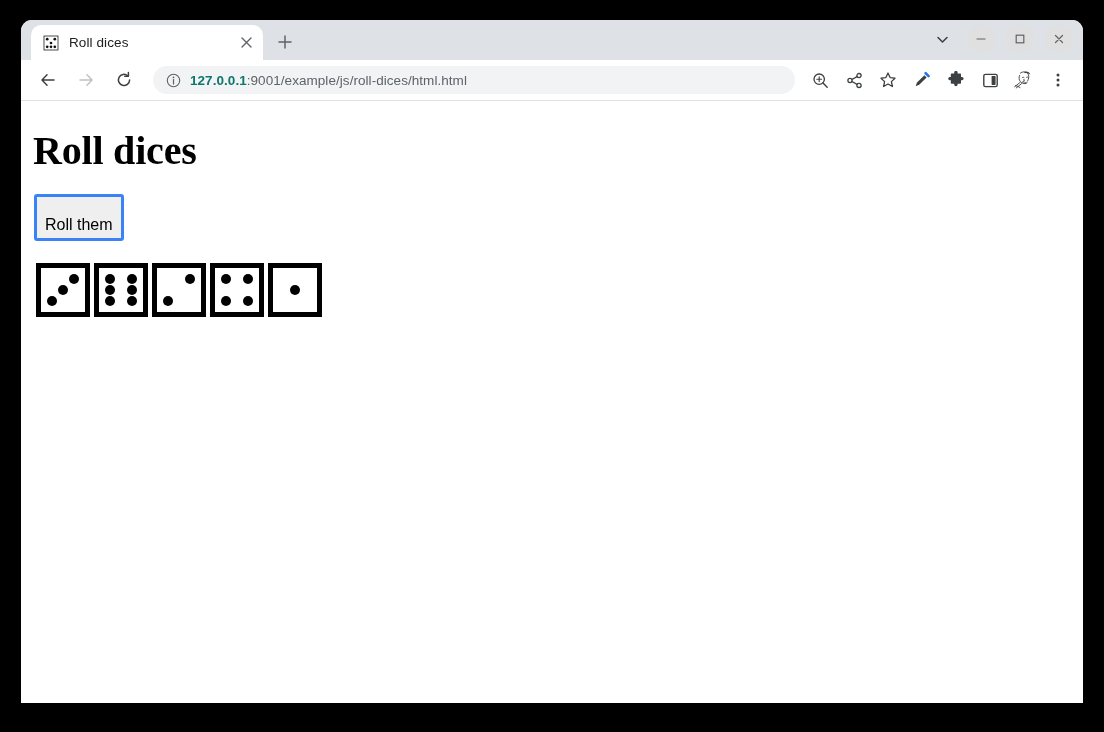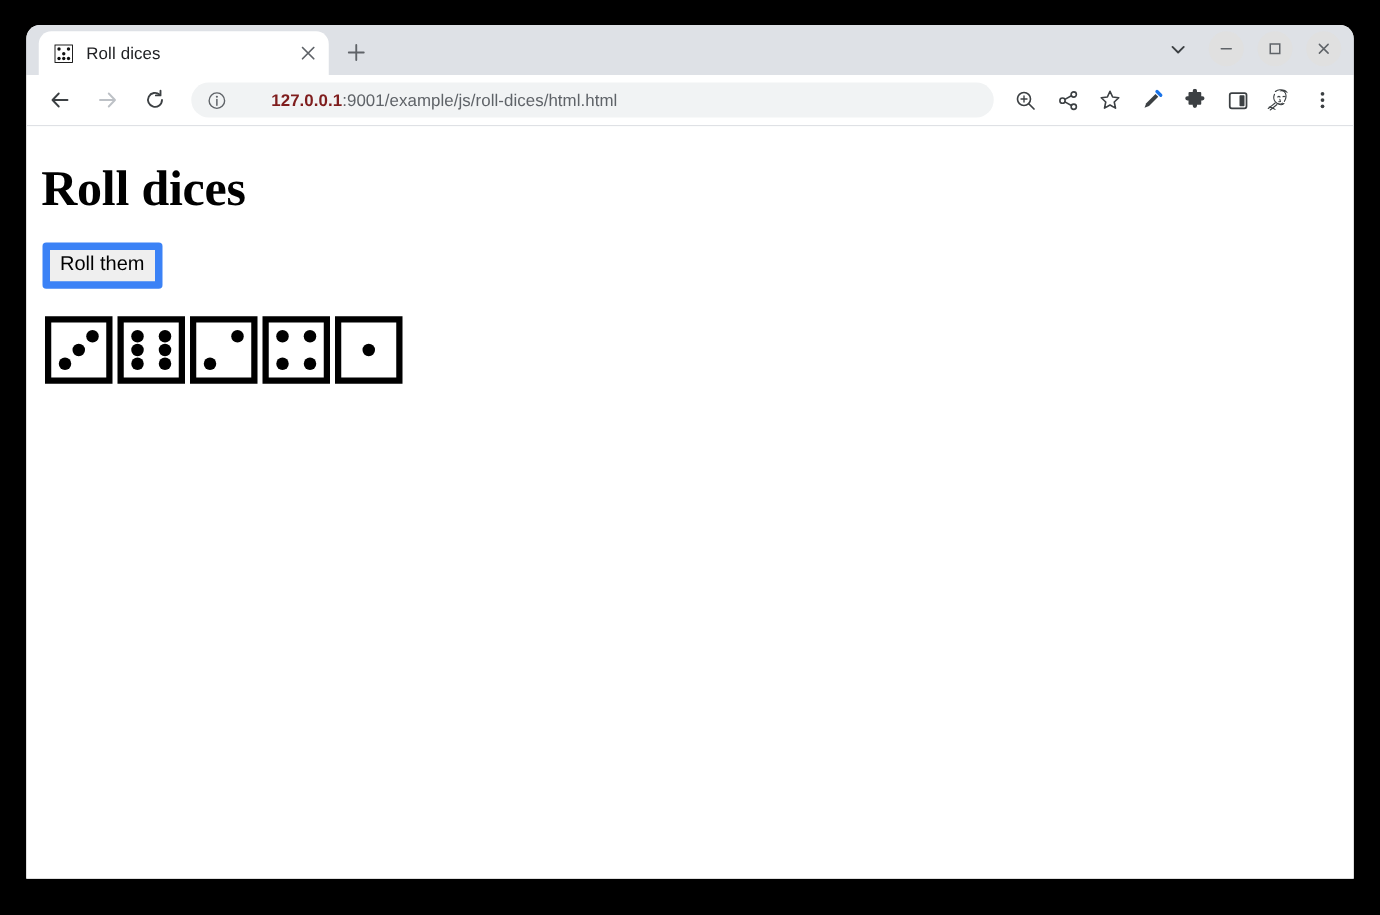--- a/index.html
+++ b/index.html
@@ -186,21 +186,21 @@
   }
 
   .omni-url {
     font-size: 13.5px;
     color: #5f6368;
     white-space: nowrap;
     overflow: hidden;
     letter-spacing: 0.05px;
   }
 
-  .omni-url .host { color: #7f1d1d; font-weight: 600; margin-left: 27px; }
+  .omni-url .host { color: #0f766e; font-weight: 600; }
 
   .tb-icon {
     width: 28px;
     height: 28px;
     margin: 0 3px;
     border-radius: 50%;
     display: flex;
     align-items: center;
     justify-content: center;
     color: #3c4043;
@@ -240,23 +240,23 @@
     margin: 21px 0 22px 0;
     line-height: 1.05;
     letter-spacing: -0.2px;
   }
 
   .roll-button {
     font-family: "Liberation Sans", sans-serif;
     font-size: 16px;
     color: #000000;
     background: #efefef;
-    border: 6px solid #3b82f6;
+    border: 3px solid #3b82f6;
     border-radius: 3px;
-    padding: 3px 8px 4px 8px;
+    padding: 19px 8px 4px 8px;
     margin: 0 0 0 1px;
     cursor: default;
     line-height: normal;
   }
 
   .dice-row {
     margin-top: 22px;
     margin-left: 3px;
     display: flex;
     gap: 4px;

